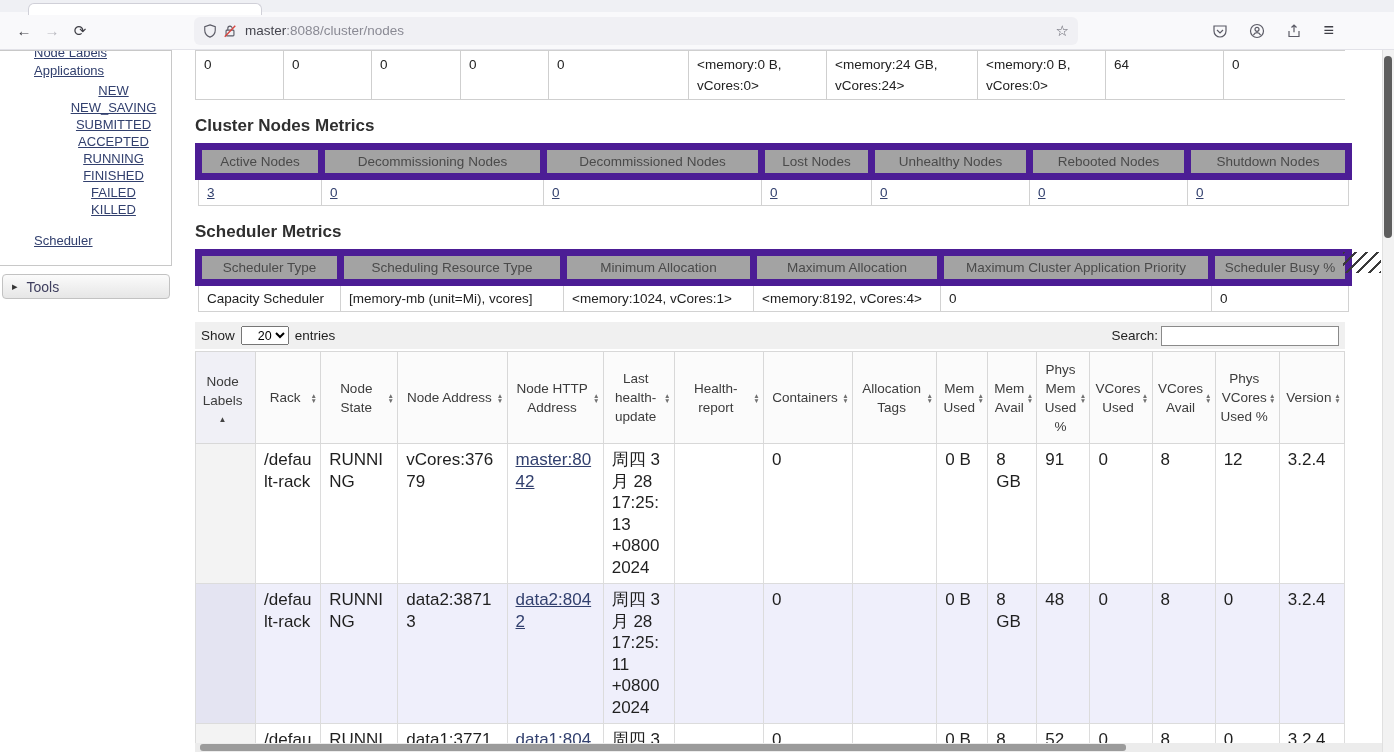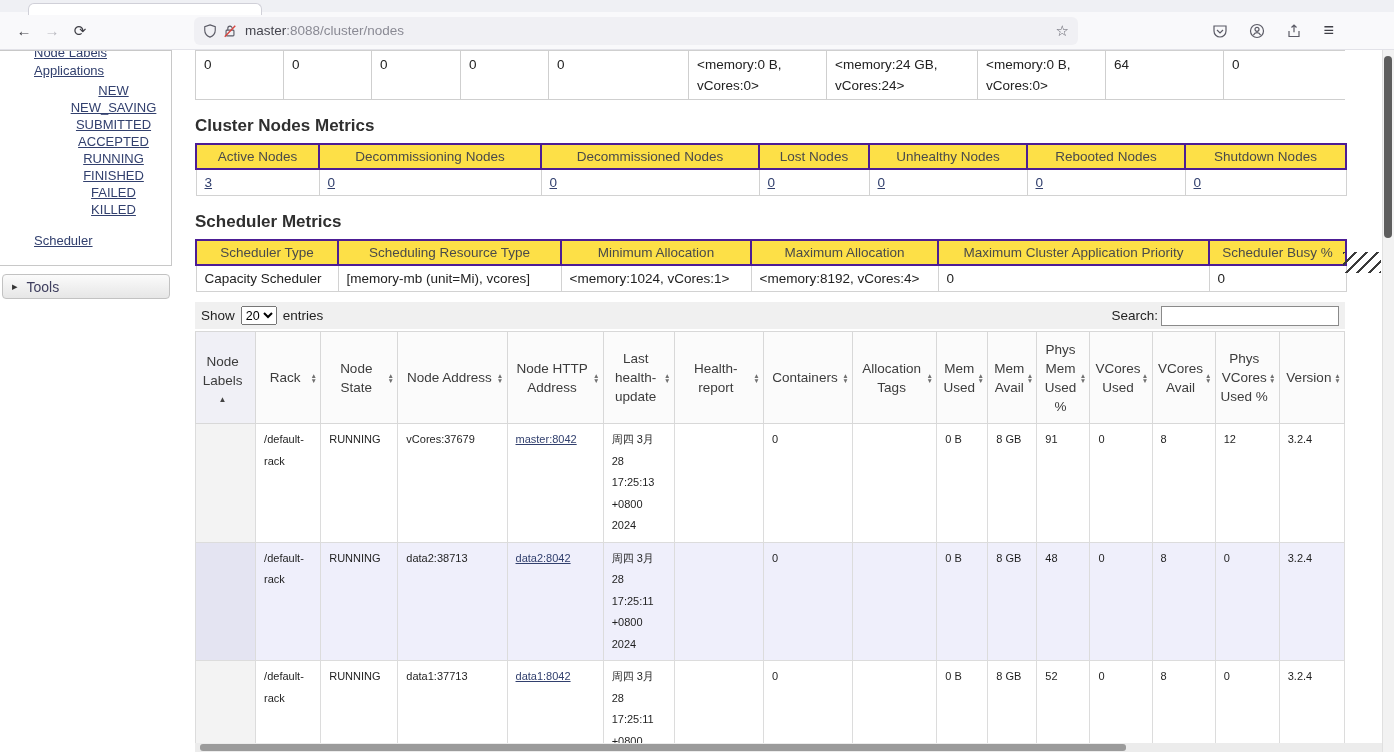--- a/index.html
+++ b/index.html
@@ -54,36 +54,36 @@
   table { border-collapse:collapse; table-layout:fixed; width:1150px; }
   td, th { overflow-wrap:break-word; }
 
   .partial-wrap { height:50px; overflow:hidden; }
   .partial-table td { border:1px solid #cfcfcf; padding:3px 8px; font-size:13.5px;
                       line-height:21px; vertical-align:top; }
 
   .section-title { font-size:17px; font-weight:600; color:#2f2f2f; margin:16px 0 7px; }
 
   .metrics-table { margin-bottom:4px; }
-  .metrics-table th { background:#fde047; border:2px solid #4c1d95; padding:4px 5px;
+  .metrics-table th { background:#a3a3a3; border:7px solid #4c1d95; padding:4px 5px;
                       font-weight:normal; color:#4a4a4a; font-size:13.5px; text-align:center; }
   .metrics-table td { border:1px solid #d2d2d2; padding:5px 8px; font-size:13.5px; text-align:left; }
 
   .controls { display:flex; align-items:center; background:#f0f0f0; height:27px;
               margin-top:10px; padding:0 6px; font-size:13.5px; color:#222; }
-  .controls select { margin:0 6px; font-size:12.5px; height:19px; }
+  .controls select { margin:0 6px; font-size:12.5px; height:19px;padding-left:12px; }
   .search-label { margin-left:auto; margin-right:3px; }
   .search-input { width:178px; height:20px; border:1px solid #8a8a8a; background:#fff; padding:0 4px; font-size:13px; }
 
   .nodes-table { margin-top:2px; }
   .nodes-table th { background:#fbfbfb; border:1px solid #d8d8d8; padding:4px 10px 4px 4px;
                     font-weight:normal; color:#3c3c3c; font-size:13.5px; line-height:19px;
                     position:relative; vertical-align:middle; text-align:center; height:92px; }
   .nodes-table th.sorted-th { background:#f0f0f6; }
-  .nodes-table td { border:1px solid #dcdcdc; padding:5px 8px; font-size:11px;
+  .nodes-table td { border:1px solid #dcdcdc; padding:5px 8px; font-size:17px;
                     line-height:21.5px; vertical-align:top; color:#1f1f1f; }
   tr.even td { background:#efeffb; }
   td.sorted { background:#f3f3f3; }
   tr.even td.sorted { background:#e4e4f2; }
   .sort { position:absolute; right:2px; top:50%; transform:translateY(-50%);
           width:9px; font-size:6.5px; line-height:5px; color:#707070;
           display:inline-block; text-align:center; white-space:normal; }
   .sort-asc { display:block; margin:6px auto 0; font-size:8px; line-height:8px; color:#444; }
 
   

